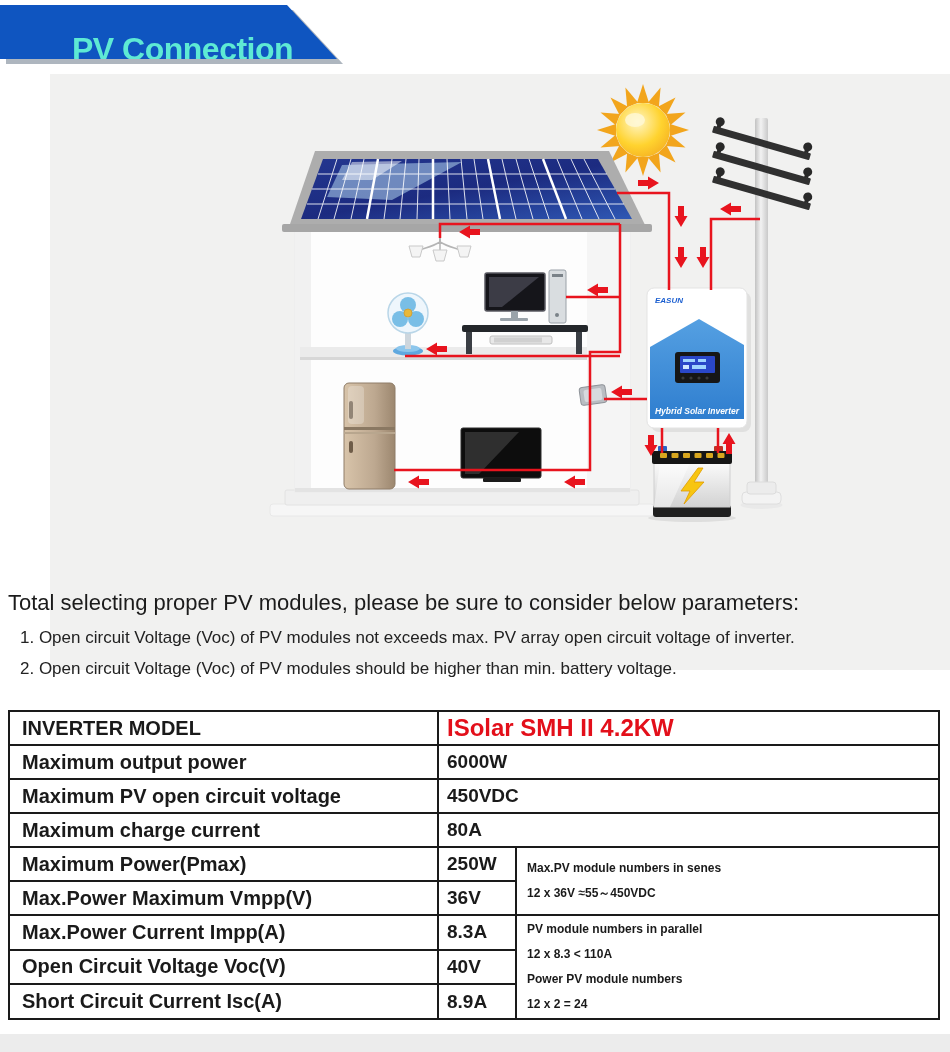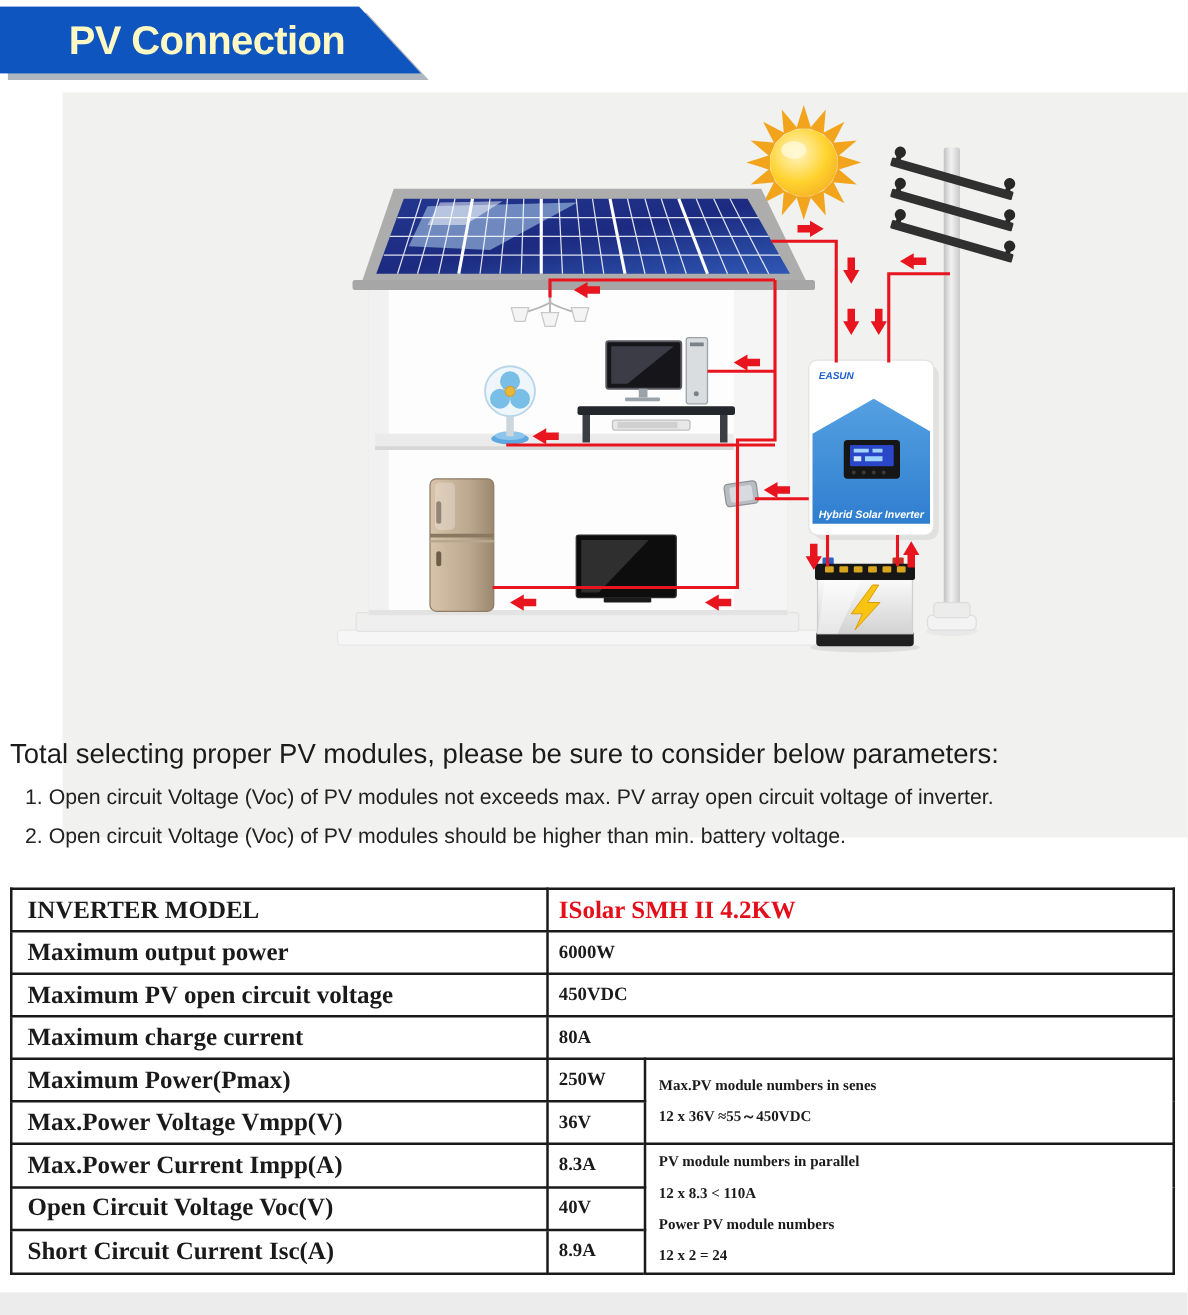--- a/index.html
+++ b/index.html
@@ -12,22 +12,22 @@
     position:absolute;left:6px;top:10px;width:337px;height:54px;
     background:#aeb6bf;
     clip-path:polygon(0 0,287px 0,337px 100%,0 100%);
   }
   .banner{
     position:absolute;left:0;top:5px;width:337px;height:54px;
     background:#0f55c0;
     clip-path:polygon(0 0,287px 0,337px 100%,0 100%);
   }
   .banner h1{
-    margin:0;padding-left:55px;line-height:54px;font-size:32px;
-    font-weight:bold;color:#fef9c3;letter-spacing:-0.5px;
+    margin:17px;padding-left:55px;line-height:54px;font-size:32px;
+    font-weight:bold;color:#5eead4;letter-spacing:-0.5px;
   }
   
   .diagram{
     position:absolute;left:8px;top:74px;width:934px;height:596px;
     background:#f1f1f0;
     margin-left:42px;
   }
   
   .intro-heading{
     position:absolute;left:8px;top:590px;font-size:22px;color:#1b1b1b;margin:0;
@@ -39,24 +39,24 @@
   .intro-item.i2{top:659px;}
   
   table.spec{
     position:absolute;left:8px;top:710px;width:932px;
     border-collapse:collapse;table-layout:fixed;
   }
   table.spec td{
     border:2px solid #1a1a1a;vertical-align:middle;
     font-weight:bold;color:#1a1a1a;overflow:hidden;white-space:nowrap;
   }
-  table.spec tr{height:34px;font-family:Liberation Serif, serif;}
+  table.spec tr{height:34px;}
   td.c1{padding-left:12px;font-size:20px;}
-  td.c2{padding-left:8px;font-size:15px;}
-  td.c2.model{color:#e30f1a;font-size:20px;}
+  td.c2{padding-left:8px;font-size:19px;}
+  td.c2.model{color:#e30f1a;font-size:24px;}
   td.c3{padding-left:10px;font-size:12px;line-height:25px;vertical-align:middle;white-space:normal;}
   
   .footer-bar{
     position:absolute;left:0;top:1034px;width:950px;height:18px;background:#ececec;
   }
 </style>
 </head>
 <body>
 
 <div class="banner-shadow"></div>
@@ -349,21 +349,21 @@
   </tr>
   <tr>
     <td class="c1">Maximum Power(Pmax)</td>
     <td class="c2">250W</td>
     <td class="c3" rowspan="2">
       <div>Max.PV module numbers in senes</div>
       <div>12 x 36V ≈55～450VDC</div>
     </td>
   </tr>
   <tr>
-    <td class="c1">Max.Power Voltage Vmpp(V)</td>
+    <td class="c1">Max.Power Maximum Vmpp(V)</td>
     <td class="c2">36V</td>
   </tr>
   <tr>
     <td class="c1">Max.Power Current Impp(A)</td>
     <td class="c2">8.3A</td>
     <td class="c3" rowspan="3">
       <div>PV module numbers in parallel</div>
       <div>12 x 8.3 &lt; 110A</div>
       <div>Power PV module numbers</div>
       <div>12 x 2 = 24</div>

